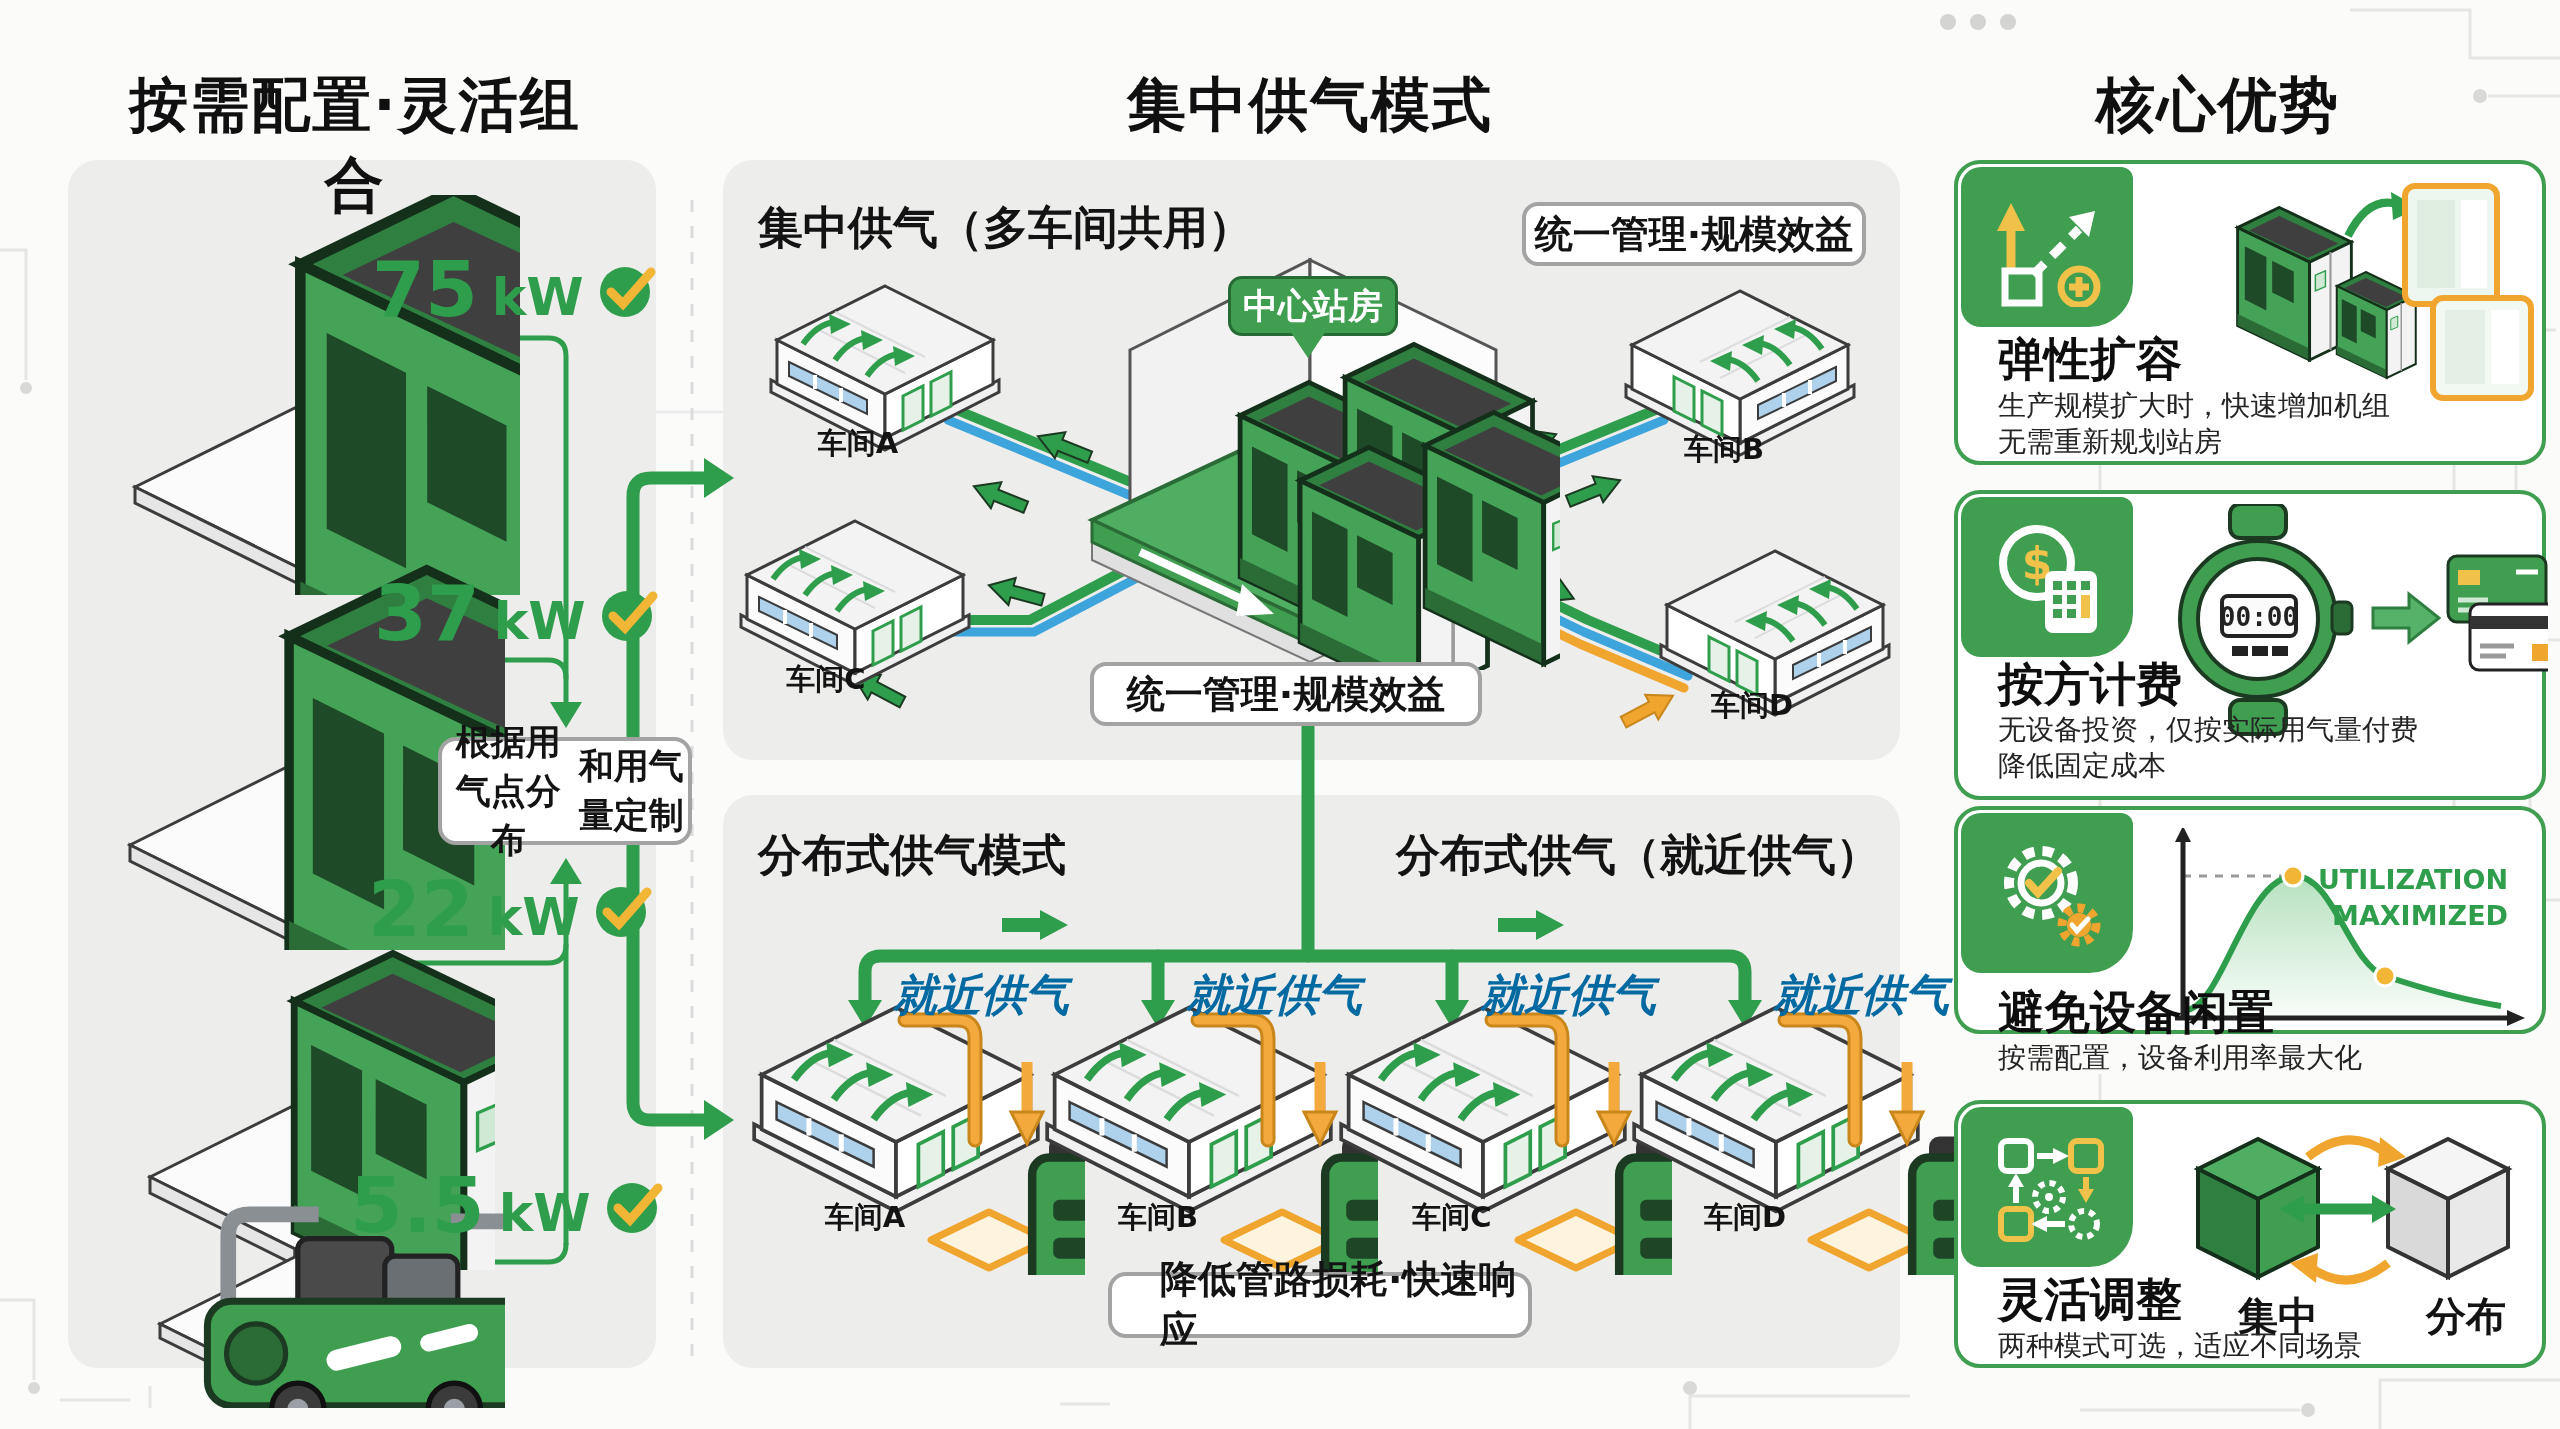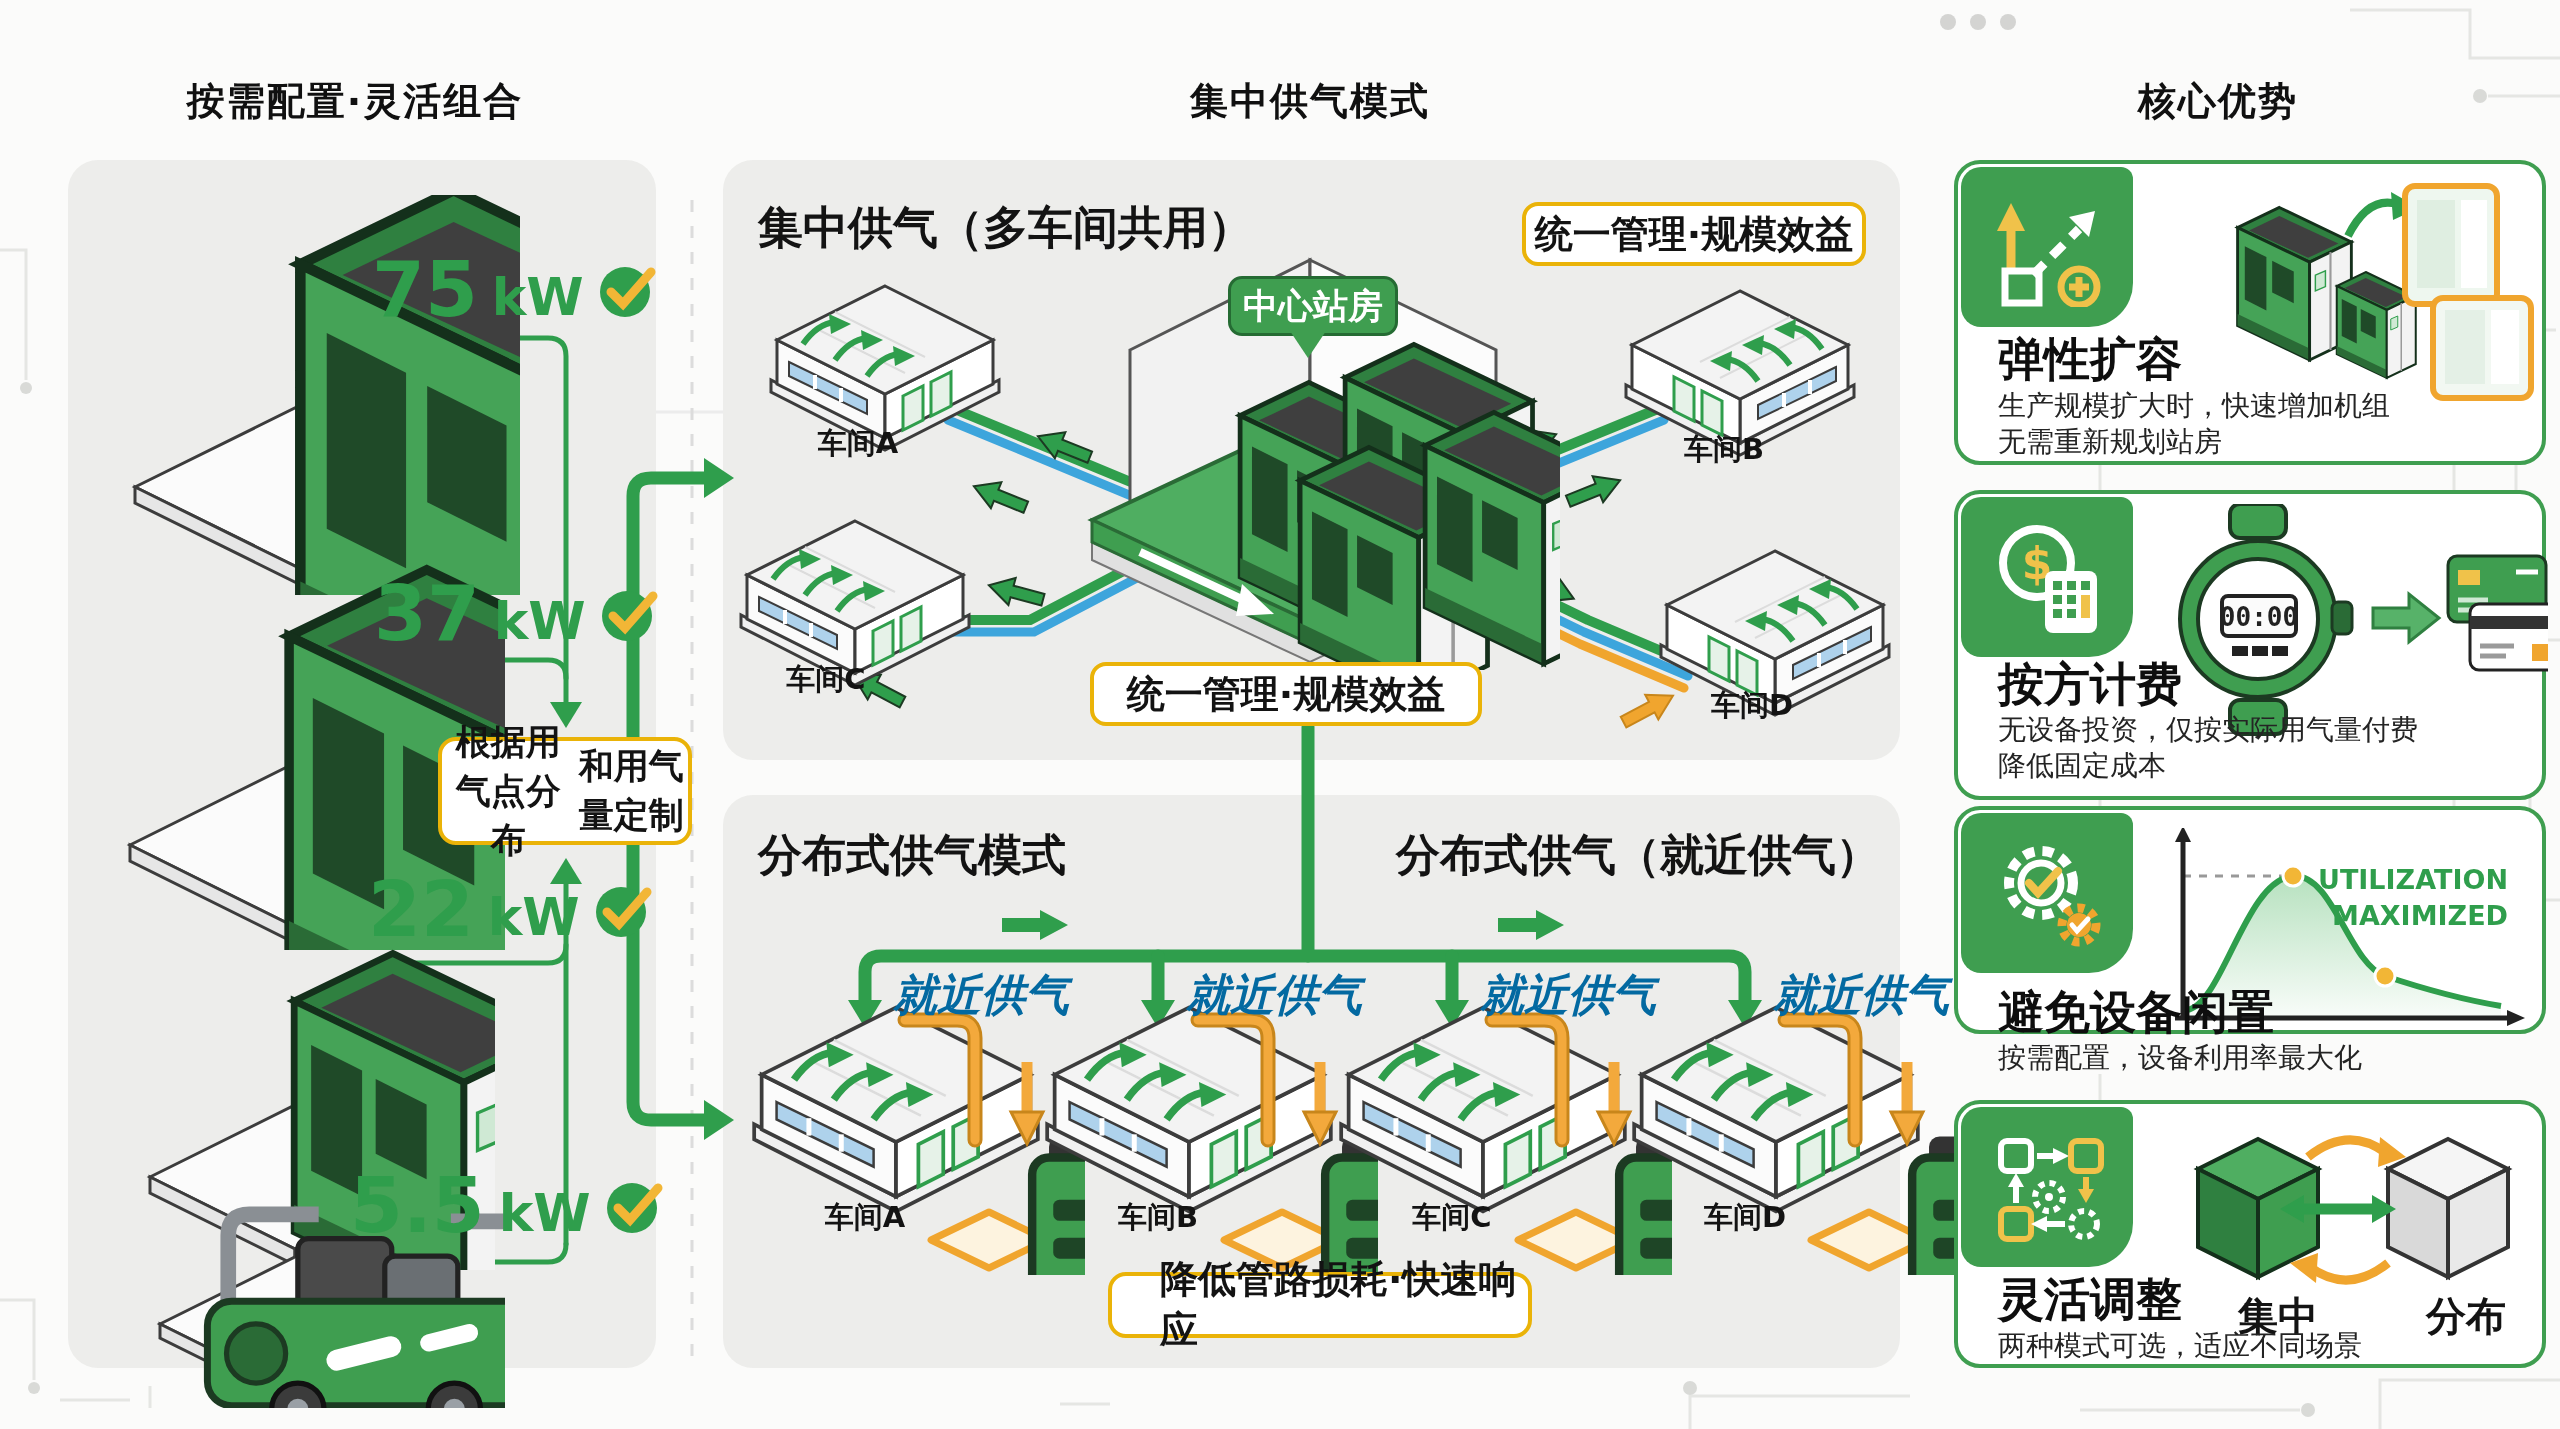--- a/index.html
+++ b/index.html
@@ -4,24 +4,24 @@
 <style>
   html,body{margin:0;padding:0;background:#fbfbfa;}
   .canvas{position:relative;width:2560px;height:1429px;background:#fbfbfa;overflow:hidden;
           font-family:"DejaVu Sans","Liberation Sans",sans-serif;color:#151515;}
   svg{display:block;}
   .layer{position:absolute;left:0;top:0;width:2560px;height:1429px;pointer-events:none;}
   .deco{z-index:0;}
   .panel{position:absolute;background:#ededeb;border-radius:30px;z-index:1;}
   .connectors{z-index:2;}
   .illus{position:absolute;z-index:3;}
-  .sec-title{position:absolute;top:76px;font-size:38px;font-weight:800;text-align:center;
+  .sec-title{position:absolute;top:66px;font-size:59px;font-weight:800;text-align:center;
              letter-spacing:2px;color:#101010;z-index:4;}
   .panel-title{position:absolute;font-size:45px;font-weight:800;color:#131313;z-index:4;}
-  .pill{position:absolute;background:#ffffff;border:4px solid #eab308;border-radius:18px;
+  .pill{position:absolute;background:#ffffff;border:4px solid #a3a3a3;border-radius:18px;
         display:flex;align-items:center;justify-content:center;font-weight:800;color:#131313;
         z-index:10;box-sizing:border-box;}
   .power{position:absolute;display:flex;align-items:center;gap:14px;color:#2f9e4c;font-weight:800;z-index:4;}
   .power .pv{font-size:76px;line-height:1;}
   .power .pu{font-size:52px;line-height:1;padding-top:14px;}
   .ws-label{position:absolute;font-size:29px;font-weight:800;color:#131313;z-index:4;text-align:center;}
   .branch-label{position:absolute;font-size:44px;font-weight:800;color:#0369a1;z-index:4;font-style:italic;}
   .bubble{position:absolute;background:#3f9e50;border:3px solid #256b33;border-radius:14px;color:#fff;
           font-size:35px;font-weight:800;display:flex;align-items:center;justify-content:center;z-index:10;}
   .bubble-tail{position:absolute;width:0;height:0;border-left:20px solid transparent;

